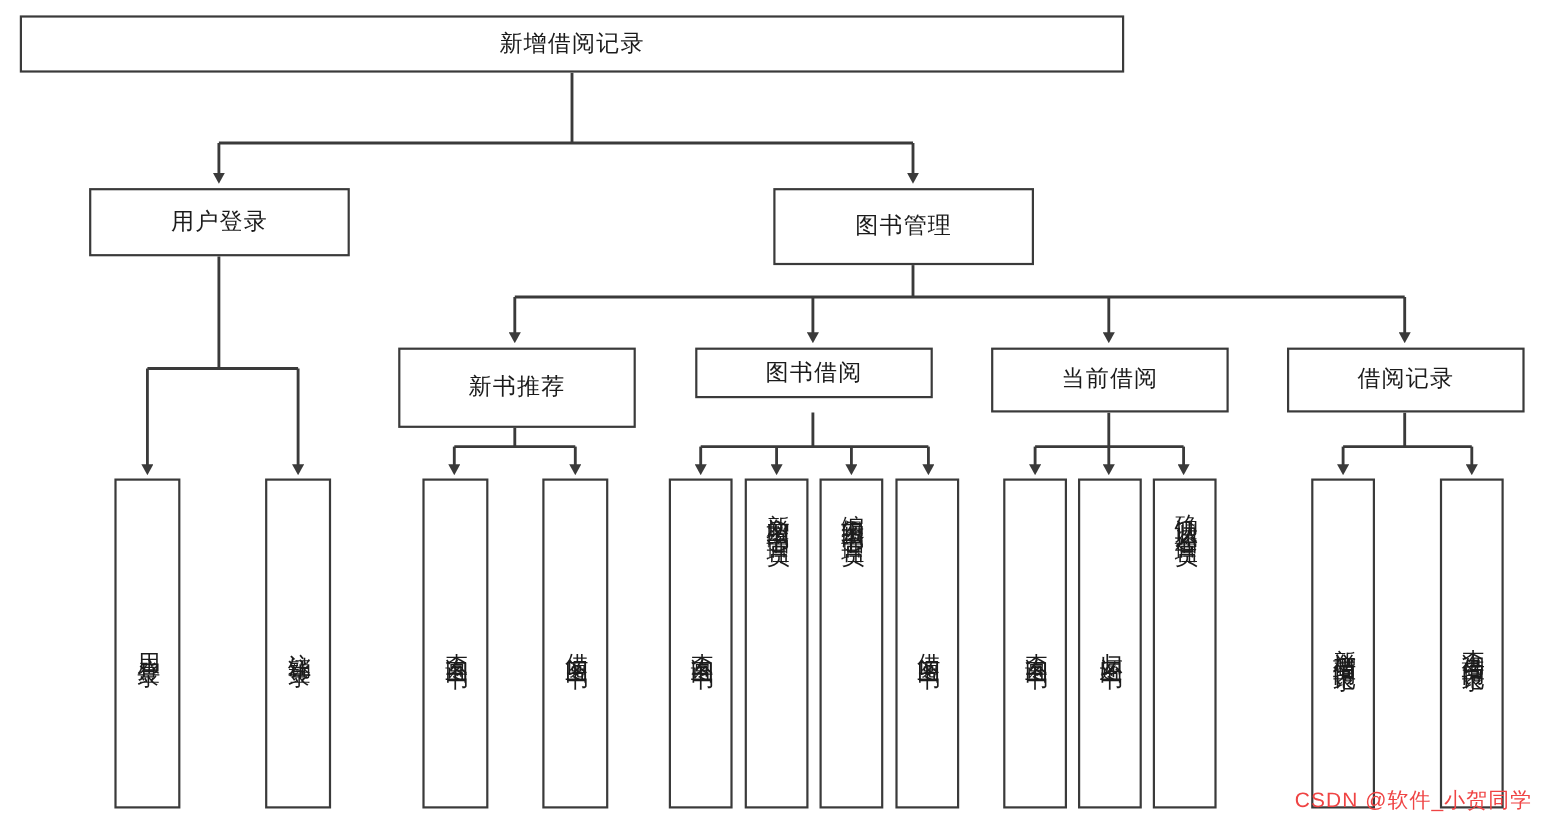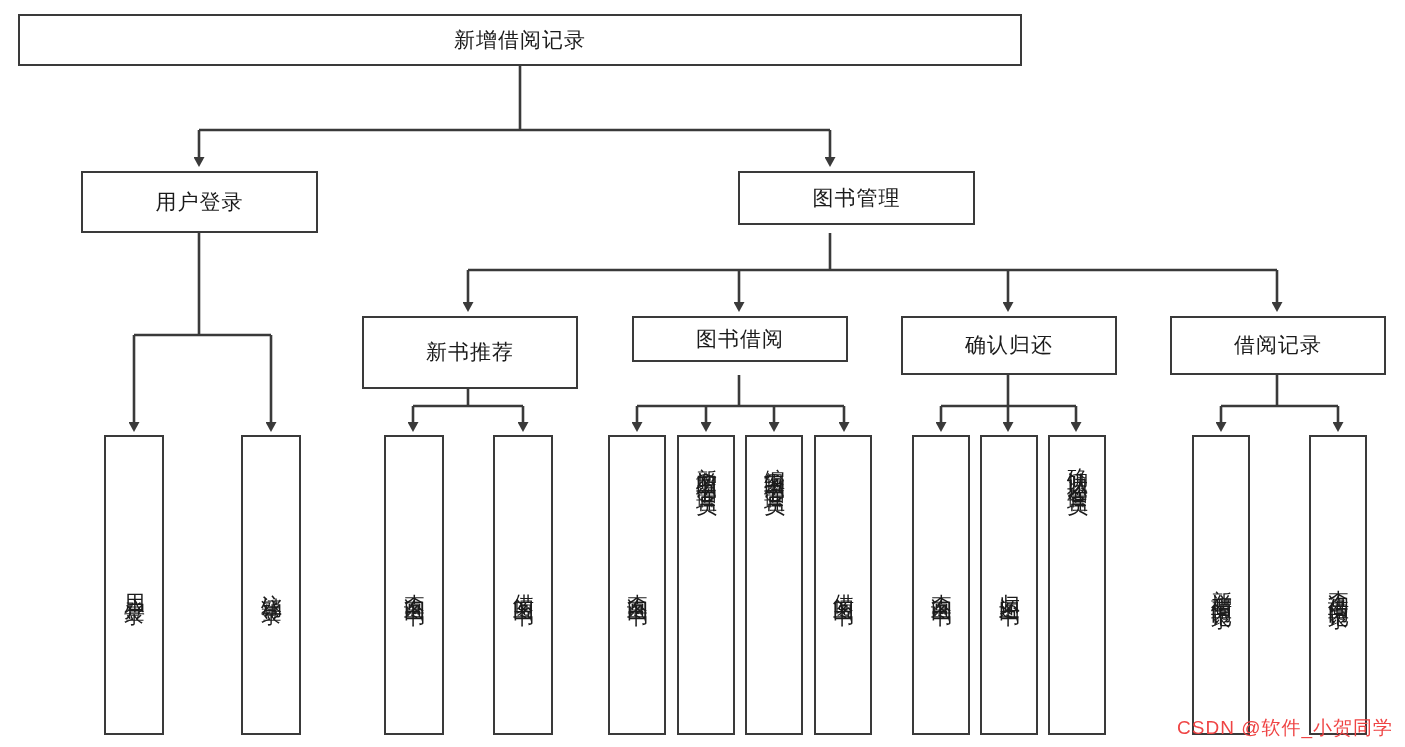--- a/index.html
+++ b/index.html
@@ -135,32 +135,32 @@
     </g>
   </svg>
 
   <div class="node root" style="left:18px; top:14px; width:1004px; height:52px;">
     <span class="htext">新增借阅记录</span>
   </div>
 
   <div class="node lvl2" style="left:81px; top:171px; width:237px; height:62px;">
     <span class="htext">用户登录</span>
   </div>
-  <div class="node lvl2" style="left:738px; top:171px; width:237px; height:54px;">
+  <div class="node lvl2" style="left:703px; top:171px; width:237px; height:70px;">
     <span class="htext">图书管理</span>
   </div>
 
   <div class="node lvl3" style="left:362px; top:316px; width:216px; height:73px;">
     <span class="htext">新书推荐</span>
   </div>
   <div class="node lvl3" style="left:632px; top:316px; width:216px; height:46px;">
     <span class="htext">图书借阅</span>
   </div>
   <div class="node lvl3" style="left:901px; top:316px; width:216px; height:59px;">
-    <span class="htext">确认归还</span>
+    <span class="htext">当前借阅</span>
   </div>
   <div class="node lvl3" style="left:1170px; top:316px; width:216px; height:59px;">
     <span class="htext">借阅记录</span>
   </div>
 
   <div class="node leaf mid" style="left:104px; top:435px; width:60px; height:300px;">
     <span class="vtext">用户登录</span>
   </div>
   <div class="node leaf mid" style="left:241px; top:435px; width:60px; height:300px;">
     <span class="vtext">注销登录</span>

